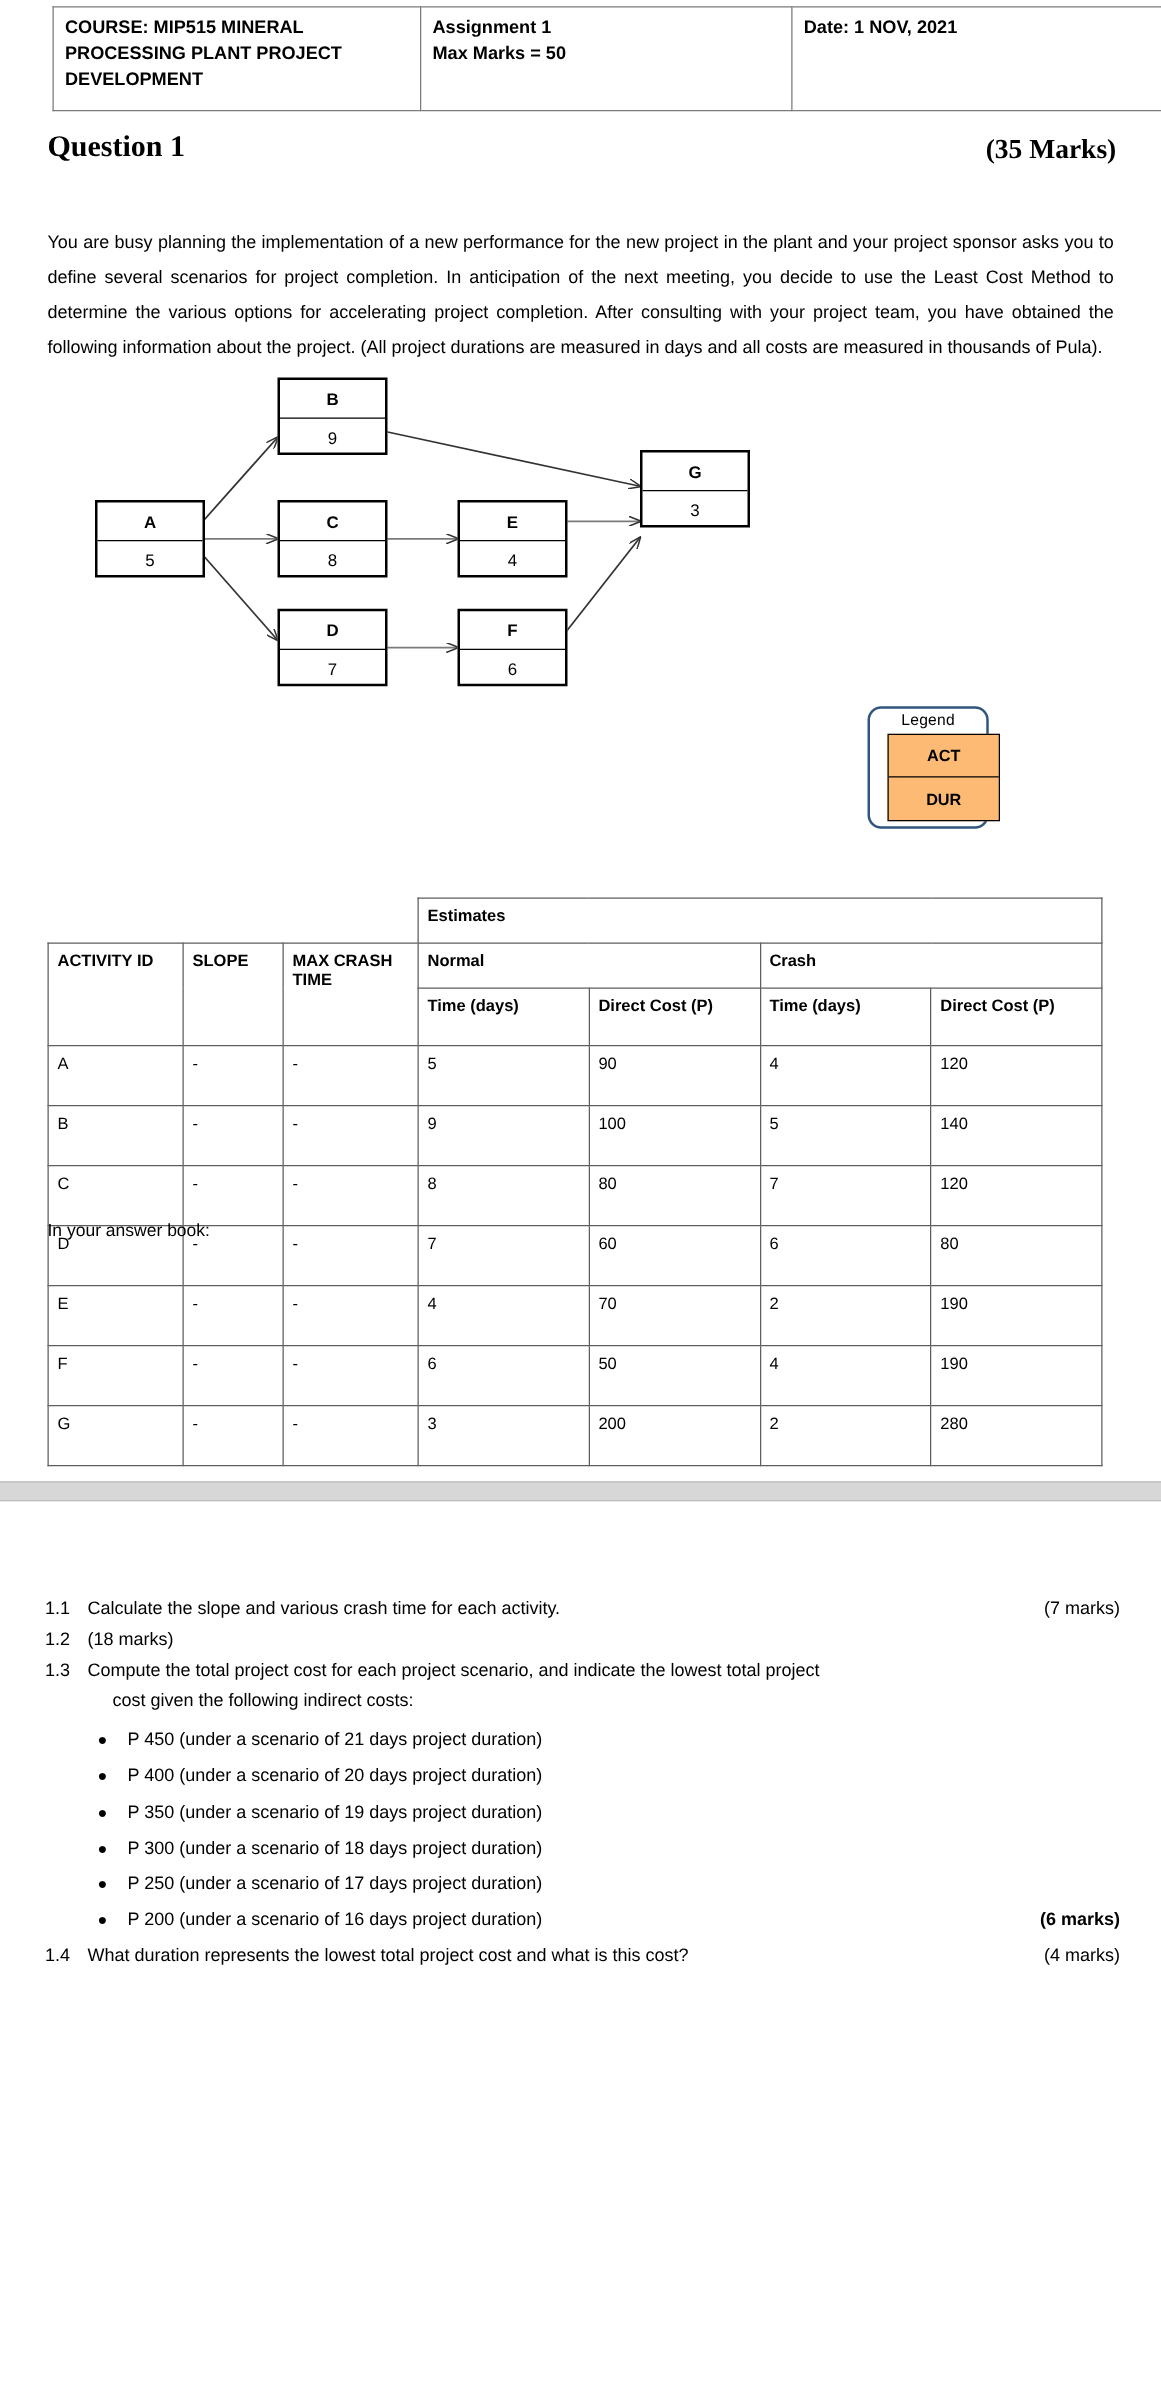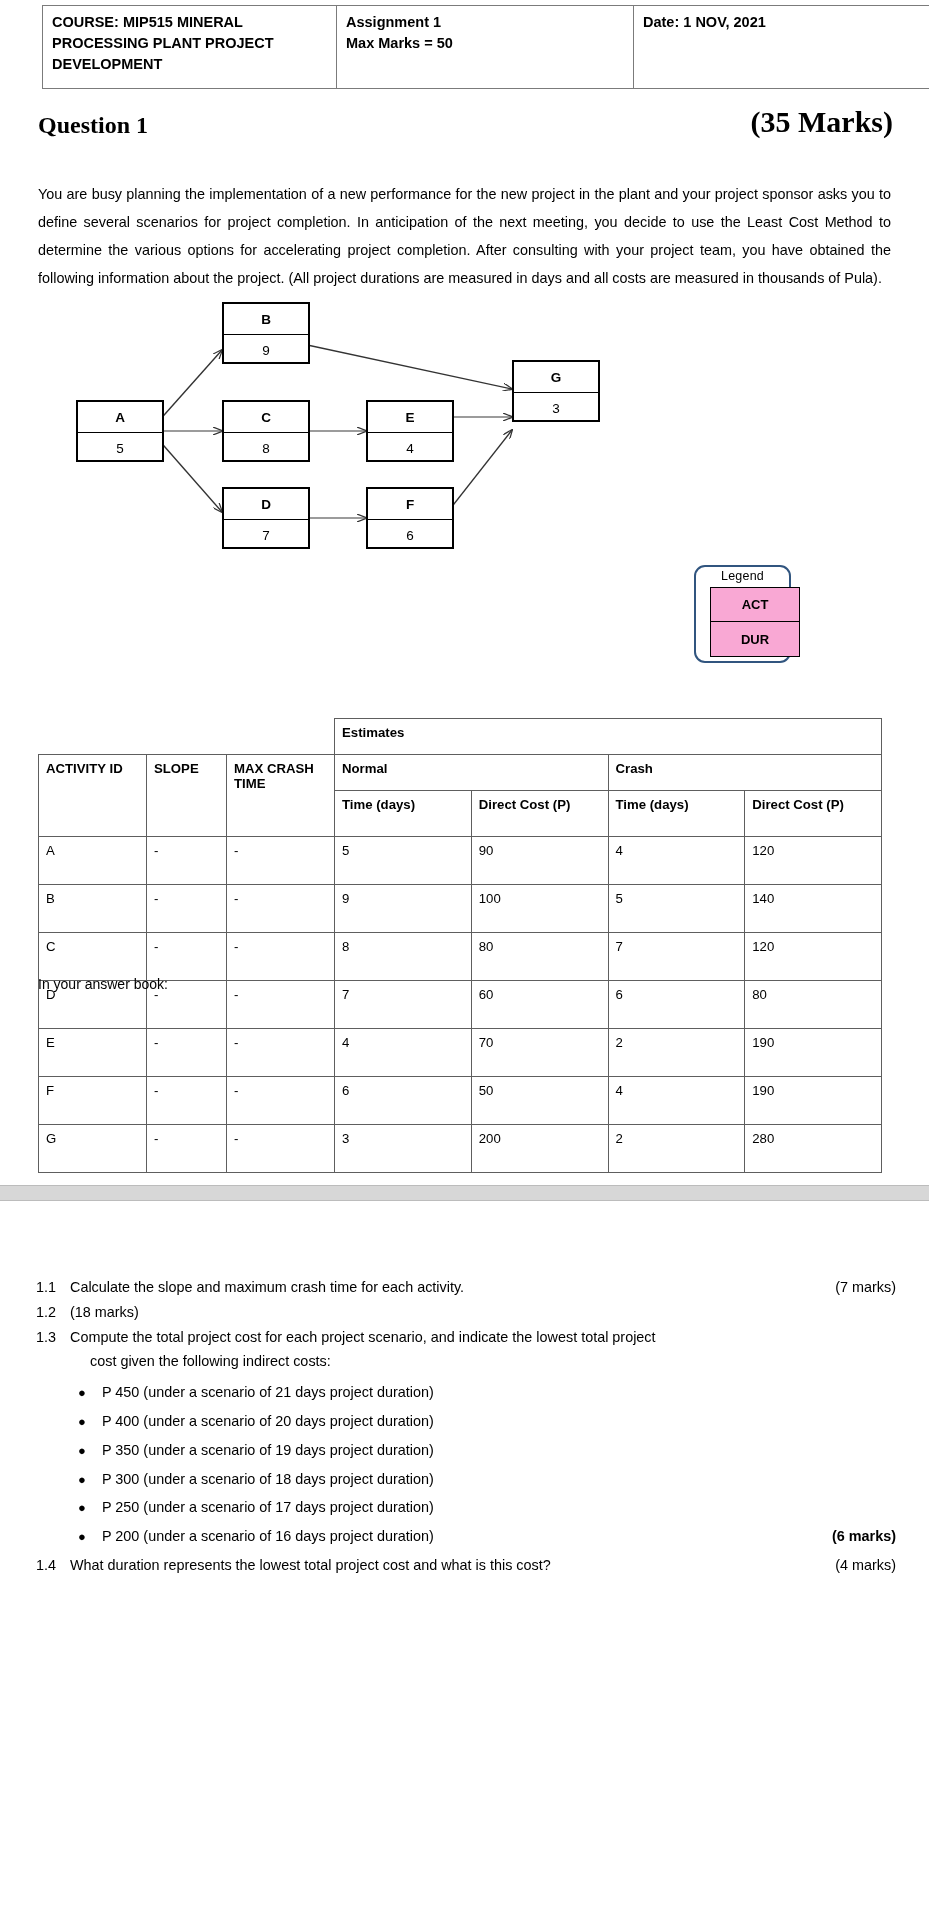--- a/index.html
+++ b/index.html
@@ -53,21 +53,21 @@
     justify-content: space-between;
     align-items: flex-end;
   }
   .q-title {
     font-family: "Liberation Serif", serif;
     font-size: 24px;
     font-weight: bold;
   }
   .q-marks {
     font-family: "Liberation Serif", serif;
-    font-size: 30px;
+    font-size: 22px;
     font-weight: bold;
   }
 
   
   .q-body {
     position: absolute;
     left: 38px;
     top: 136px;
     width: 853px;
     font-size: 14.4px;
@@ -138,21 +138,21 @@
     letter-spacing: .2px;
   }
   .legend-box {
     position: absolute;
     left: 14px;
     top: 20px;
     width: 90px;
     height: 70px;
     border: 1.6px solid #000000;
     box-sizing: border-box;
-    background: #f9a8d4;
+    background: #fdba74;
   }
   .legend-box .l-act {
     height: 34px;
     border-bottom: 1.4px solid #000;
     display: flex; align-items: center; justify-content: center;
     font-size: 13px; font-weight: bold;
     box-sizing: border-box;
   }
   .legend-box .l-dur {
     height: 34px;
@@ -452,21 +452,21 @@
   </table>
 
   <div class="answer-line">In your answer book:</div>
 
   <div class="divider"></div>
 
   <div class="subq-block">
 
     <div class="subq">
       <span class="num">1.1</span>
-      <span class="txt">Calculate the slope and maximum crash time for each activity.</span>
+      <span class="txt">Calculate the slope and various crash time for each activity.</span>
       <span class="marks">(7 marks)</span>
     </div>
 
     <div class="subq">
       <span class="num">1.2</span>
       <span class="marks">(18 marks)</span>
     </div>
 
     <div class="subq">
       <span class="num">1.3</span>

